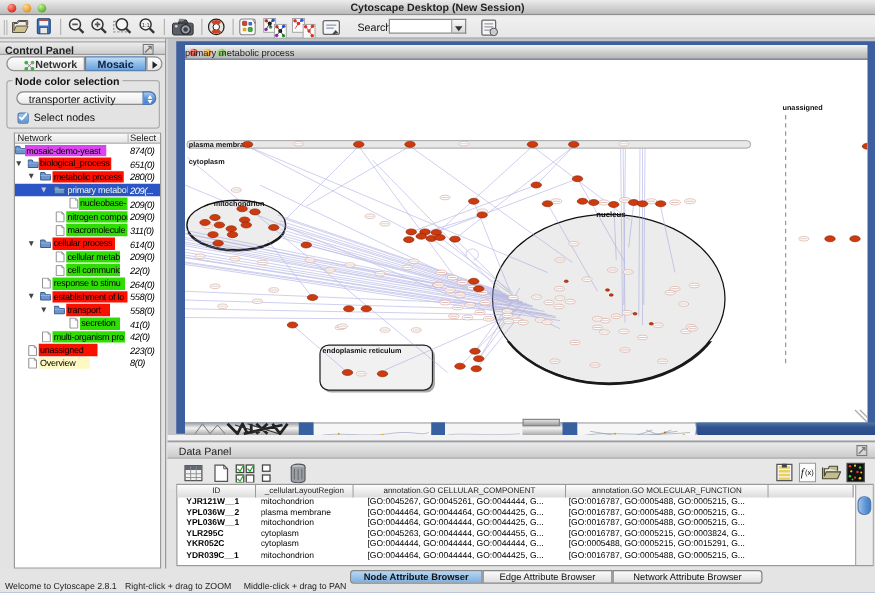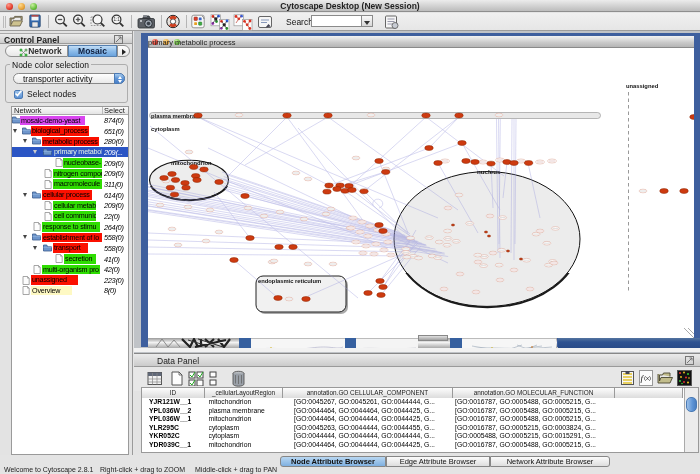--- a/index.html
+++ b/index.html
@@ -22,21 +22,21 @@
 #cpanel{left:0;top:31px;width:133px;height:424px;background:#e3e3e3;border-right:1px solid #9a9a9a;}
 #cphead{left:0;top:2px;width:132px;height:11px;background:linear-gradient(#ececec,#cdcdcd);
  border-top:1px solid #aaa;border-bottom:1px solid #9a9a9a;font-size:8.5px;font-weight:bold;color:#222;
  padding:0.5px 0 0 4px;}
 
 #tabs{left:5px;top:14px;width:125px;height:12px;}
 .seg{position:absolute;top:0;height:12px;border:1px solid #8f8f8f;background:linear-gradient(#fdfdfd,#e8e8e8);
  font-size:8.5px;font-weight:bold;color:#333;text-align:center;line-height:11px;}
 
 #grpbox{left:5px;top:33px;width:123px;height:39px;border:1px solid #adadad;border-radius:3px;}
-#grplab{left:10px;top:29px;font-size:8.5px;font-weight:normal;color:#111;background:#e3e3e3;padding:0 2px;}
+#grplab{left:10px;top:29px;font-size:8.5px;font-weight:bold;color:#111;background:#e3e3e3;padding:0 2px;}
 #combo{left:13px;top:42px;width:112px;height:11px;border:1px solid #8a8a8a;border-radius:5.5px;
  background:linear-gradient(#fff,#e9e9e9);font-size:8.5px;color:#111;padding-left:9px;line-height:10px;}
 #combobtn{left:114px;top:42px;width:11px;height:11px;border-radius:0 5.5px 5.5px 0;border:1px solid #4a7ab5;
  background:linear-gradient(#a8cdf0,#5f95d6 50%,#4a80c8);}
 #cbx{left:14px;top:59px;width:9px;height:9px;border:1px solid #4a7ab5;border-radius:2px;
  background:linear-gradient(#9cc3ec,#5b91d4);}
 #cbxlab{left:27px;top:58px;font-size:8.5px;color:#111;}
 
 #treebox{left:11px;top:75px;width:118px;height:349px;background:#fff;border:1px solid #9a9a9a;}
 #treehdr{left:0px;top:0px;width:116px;height:8px;background:linear-gradient(#fafafa,#e4e4e4);
@@ -738,21 +738,21 @@
           <circle cx="66" cy="8" r="0.8" fill="#c33"></circle>
           <circle cx="70" cy="4" r="0.8" fill="#c60"></circle>
           <circle cx="85" cy="6" r="0.8" fill="#ca0"></circle>
         </svg>
  </div>
 <div class="abs" style="left:0;top:317px;width:566px;height:4px;background:#f2f2f2;"></div>
 </div>
 <div class="abs" style="left:558px;top:338px;width:142px;height:10px;background:linear-gradient(#54749f,#2f5391 40%,#2a4c88);z-index:5;"></div>
 <div id="dpanel" class="abs">
  <div class="abs" style="left:0;top:0;width:566px;height:13px;background:linear-gradient(#ebebeb,#cbcbcb);border-bottom:1px solid #9a9a9a;">
-  <div style="position:absolute;left:9px;top:2px;font-size:8.5px;color:#222;margin-left:14px;">Data Panel</div>
+  <div style="position:absolute;left:9px;top:2px;font-size:8.5px;color:#222;">Data Panel</div>
   <svg style="position:absolute;right:6px;top:2px" width="9" height="9" viewBox="0 0 9 9">
           <rect x="0.5" y="0.5" width="8" height="8" fill="none" stroke="#777"></rect>
           <path d="M2 7 L7 2 M4.5 2 L7 2 L7 4.5" stroke="#777" fill="none"></path>
         </svg>
  </div>
  <div class="abs" style="left:0;top:13px;width:566px;height:24px;background:#e7e7e7;">
   <svg style="position:absolute;left:13px;top:4px" width="16" height="15" viewBox="0 0 16 15">
           <rect x="1" y="1.5" width="13.5" height="12" fill="#f2f2f2" stroke="#555" stroke-width="1"></rect>
           <rect x="1" y="1.5" width="13.5" height="3.5" fill="#606878"></rect>
           <path d="M1 8 L14.5 8 M1 11 L14.5 11 M5.5 2 L5.5 13.5 M10 2 L10 13.5" stroke="#888" stroke-width="0.7"></path>

